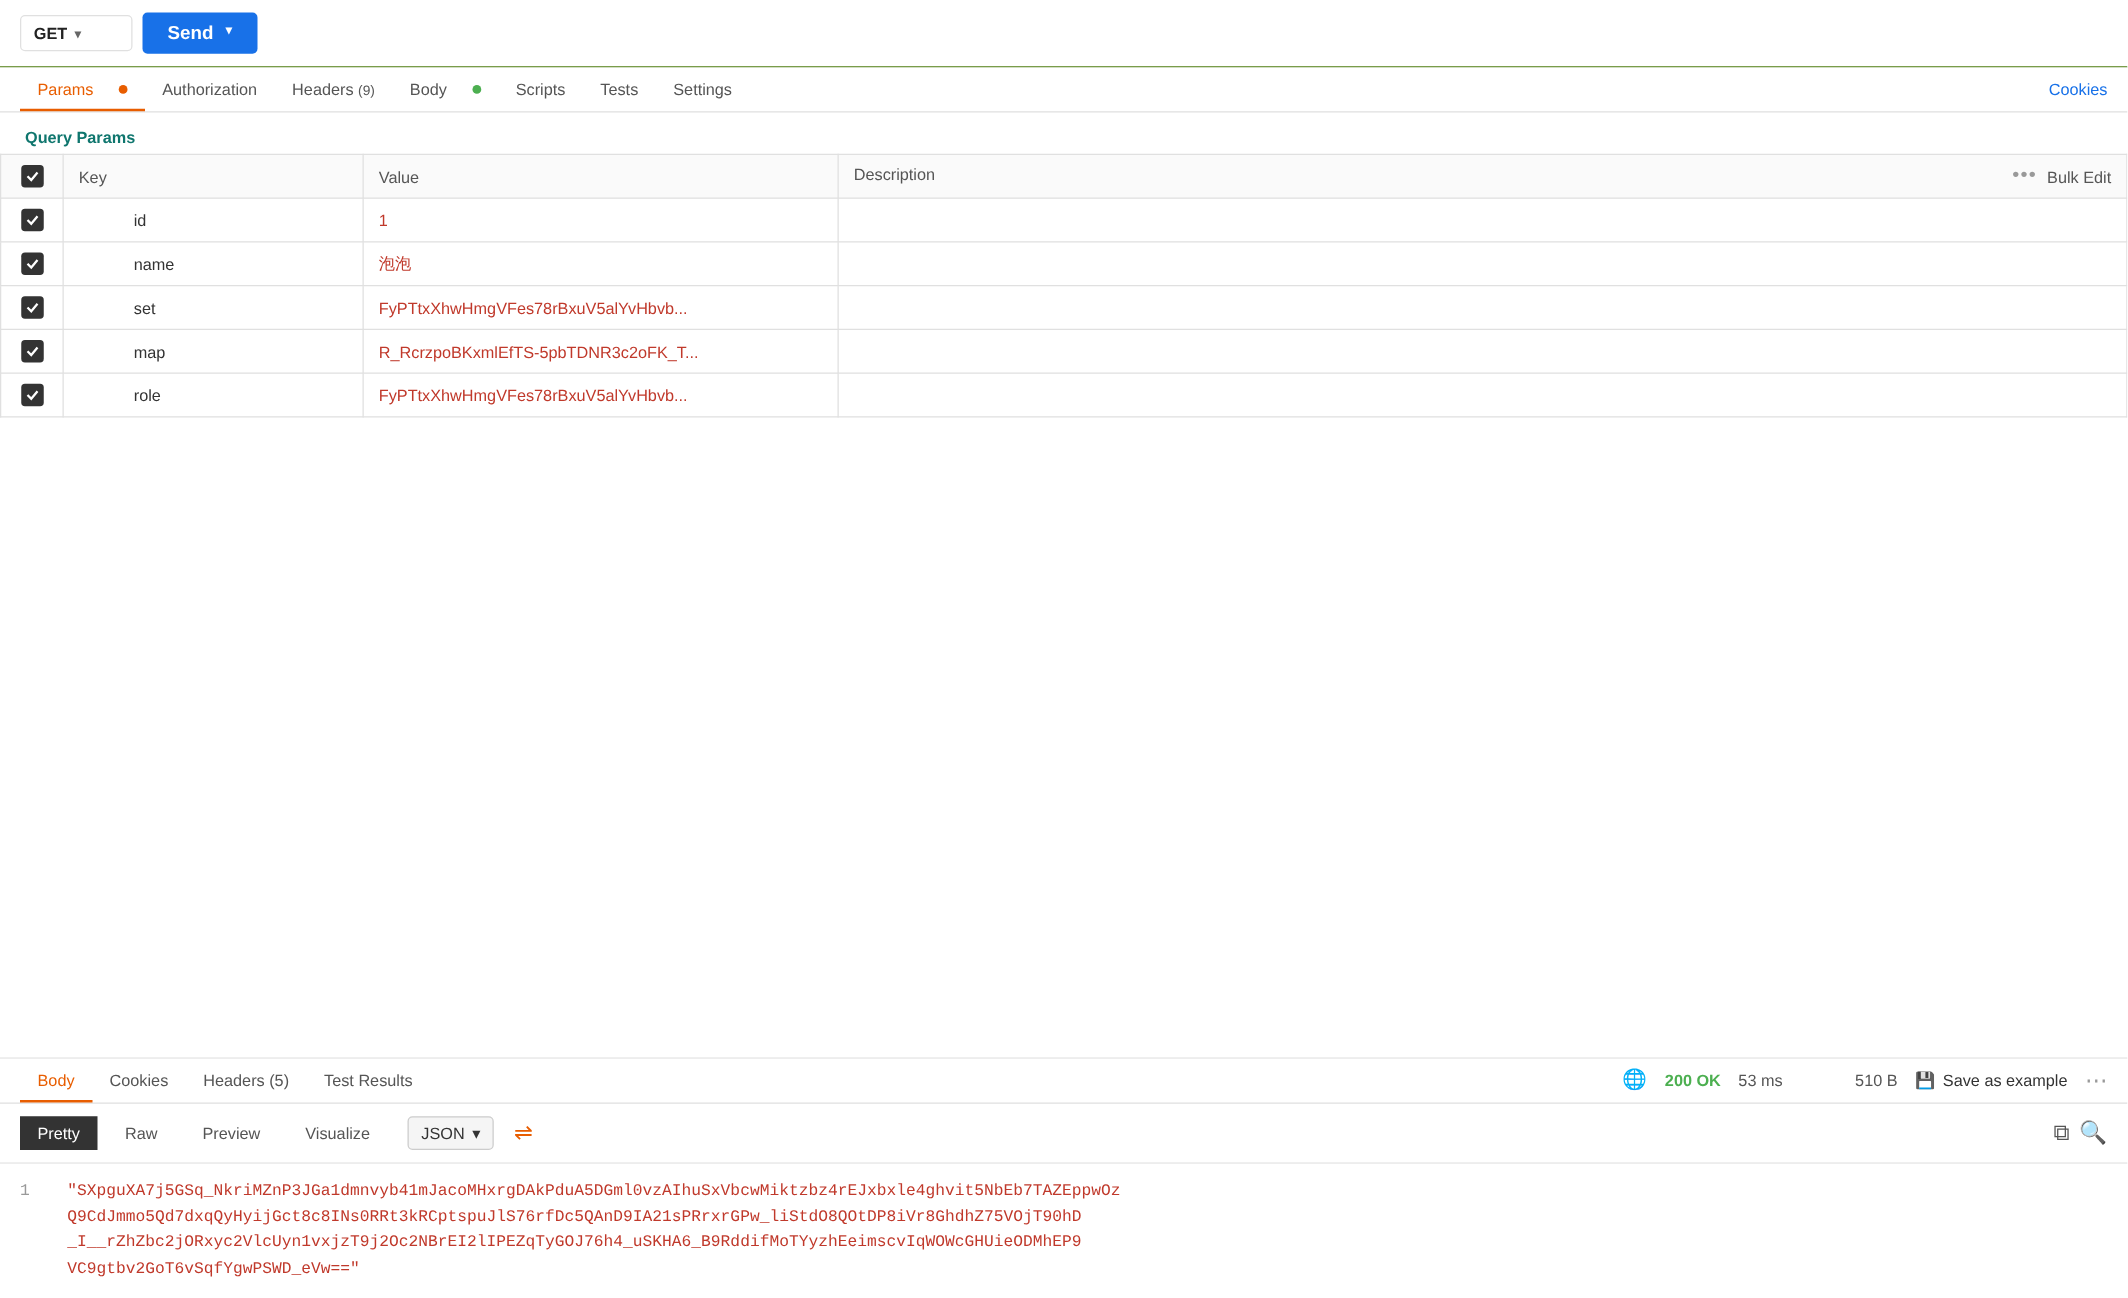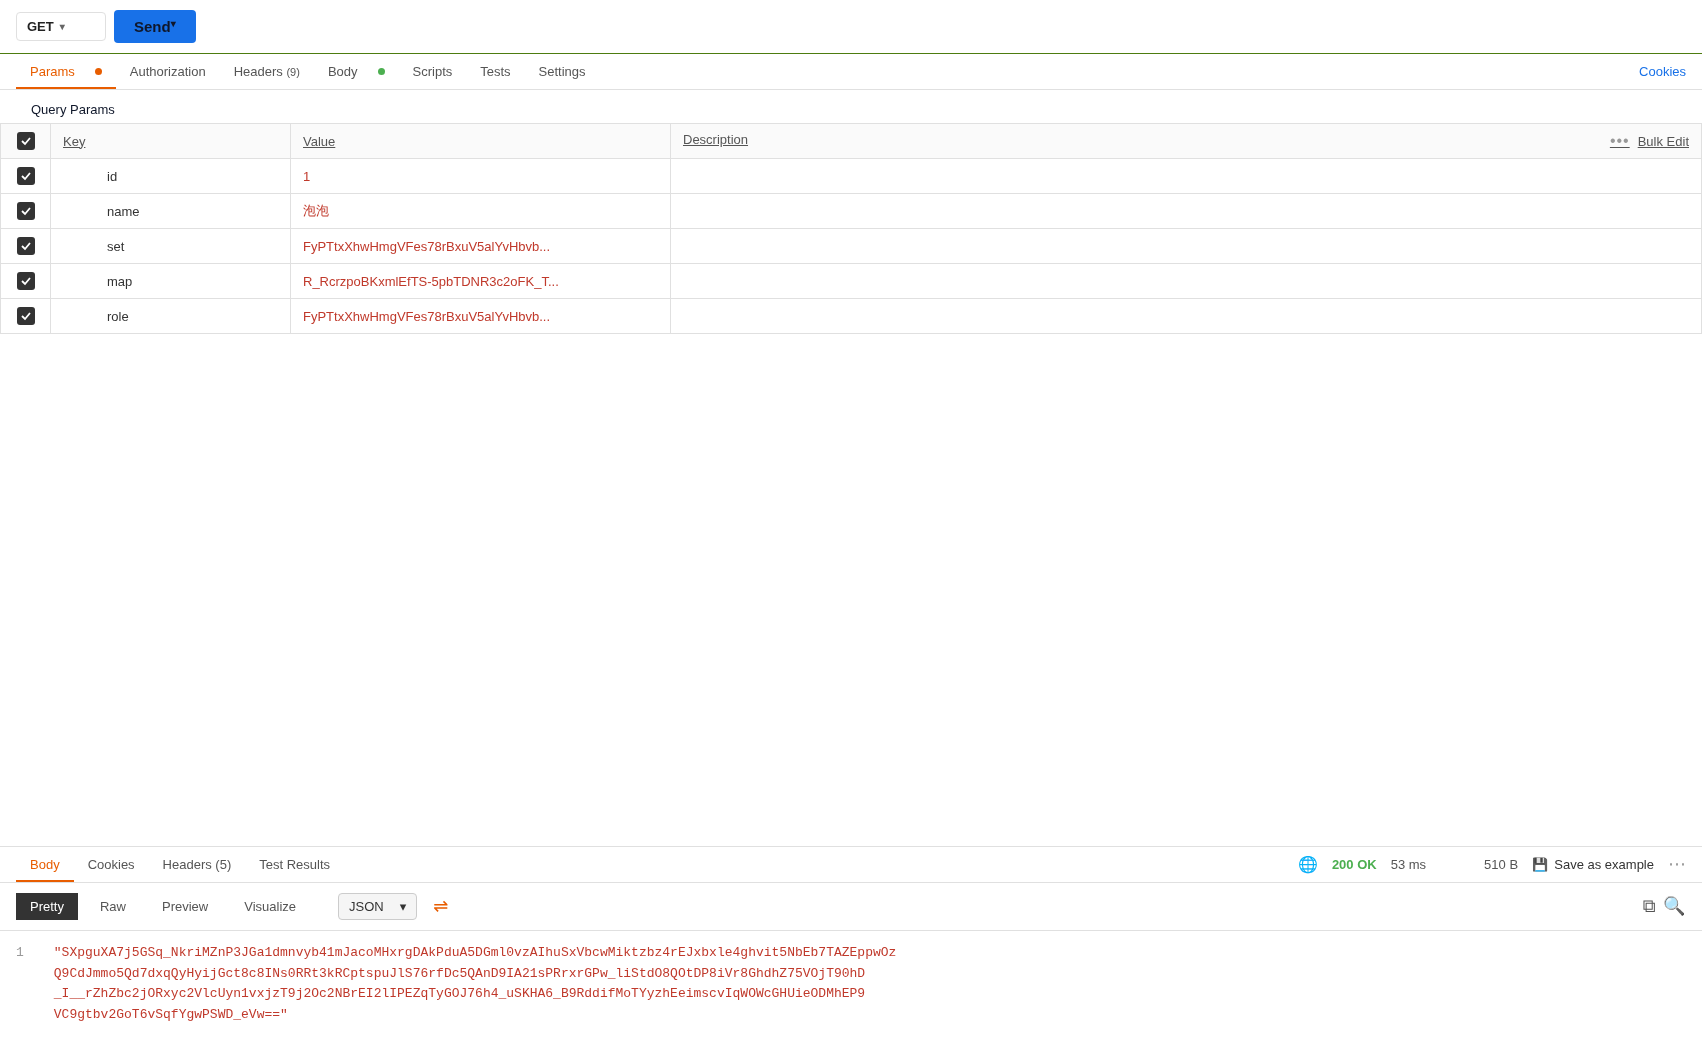--- a/index.html
+++ b/index.html
@@ -43,28 +43,28 @@
       border-radius: 4px;
       padding: 8px 12px;
       font-size: 13px;
       color: #333;
       outline: none;
     }
     .send-btn {
       display: flex;
       align-items: flex-start;
       background: #1871e8;
-      color: #0f172a;
+      color: #ffffff;
       border: none;
       border-radius: 4px;
       padding: 8px 20px;
       font-size: 15px;
       font-weight: 600;
       cursor: pointer;
-      gap: 0;
+      gap: 10px;
     }
     .send-btn .chevron {
       font-size: 10px;
     }
 
     
     .tabs-bar {
       display: flex;
       align-items: center;
       border-bottom: 1px solid #e0e0e0;
@@ -109,42 +109,41 @@
     }
     .cookies-link {
       margin-left: auto;
       color: #1871e8;
       font-size: 13px;
       cursor: pointer;
     }
 
     
     .section-title {
-      padding: 12px 31px 6px;
-      font-weight: 400;
-      font-size: 13px;
-      color: #0f172a;
+      padding: 12px 20px 6px;
+      font-weight: 700;
+      font-size: 13px;
+      color: #0f766e;
     }
 
     
     .params-table {
       width: 100%;
       border-collapse: collapse;
     }
     .params-table th, .params-table td {
       border: 1px solid #e0e0e0;
       padding: 8px 12px;
       text-align: left;
       font-size: 13px;
     }
     .params-table th {
       background: #fafafa;
       color: #555;
       font-weight: 500;
-      text-decoration: underline;
     }
     .params-table td:first-child {
       width: 50px;
       text-align: center;
     }
     .params-table th:first-child {
       width: 50px;
       text-align: center;
     }
     .col-key { width: 240px; }
@@ -263,23 +262,23 @@
       color: #fff;
       font-weight: 500;
     }
     .json-select {
       display: flex;
       align-items: center;
       border: 1px solid #ccc;
       border-radius: 4px;
       padding: 5px 10px;
       font-size: 13px;
-      gap: 16px;
-      cursor: pointer;
-      margin-left: 20px;
+      gap: 6px;
+      cursor: pointer;
+      margin-left: 8px;
       background: #f5f5f5;
     }
     .wrap-icon {
       margin-left: 8px;
       cursor: pointer;
       color: #e85d00;
       font-size: 18px;
     }
     .copy-icon {
       margin-left: auto;

